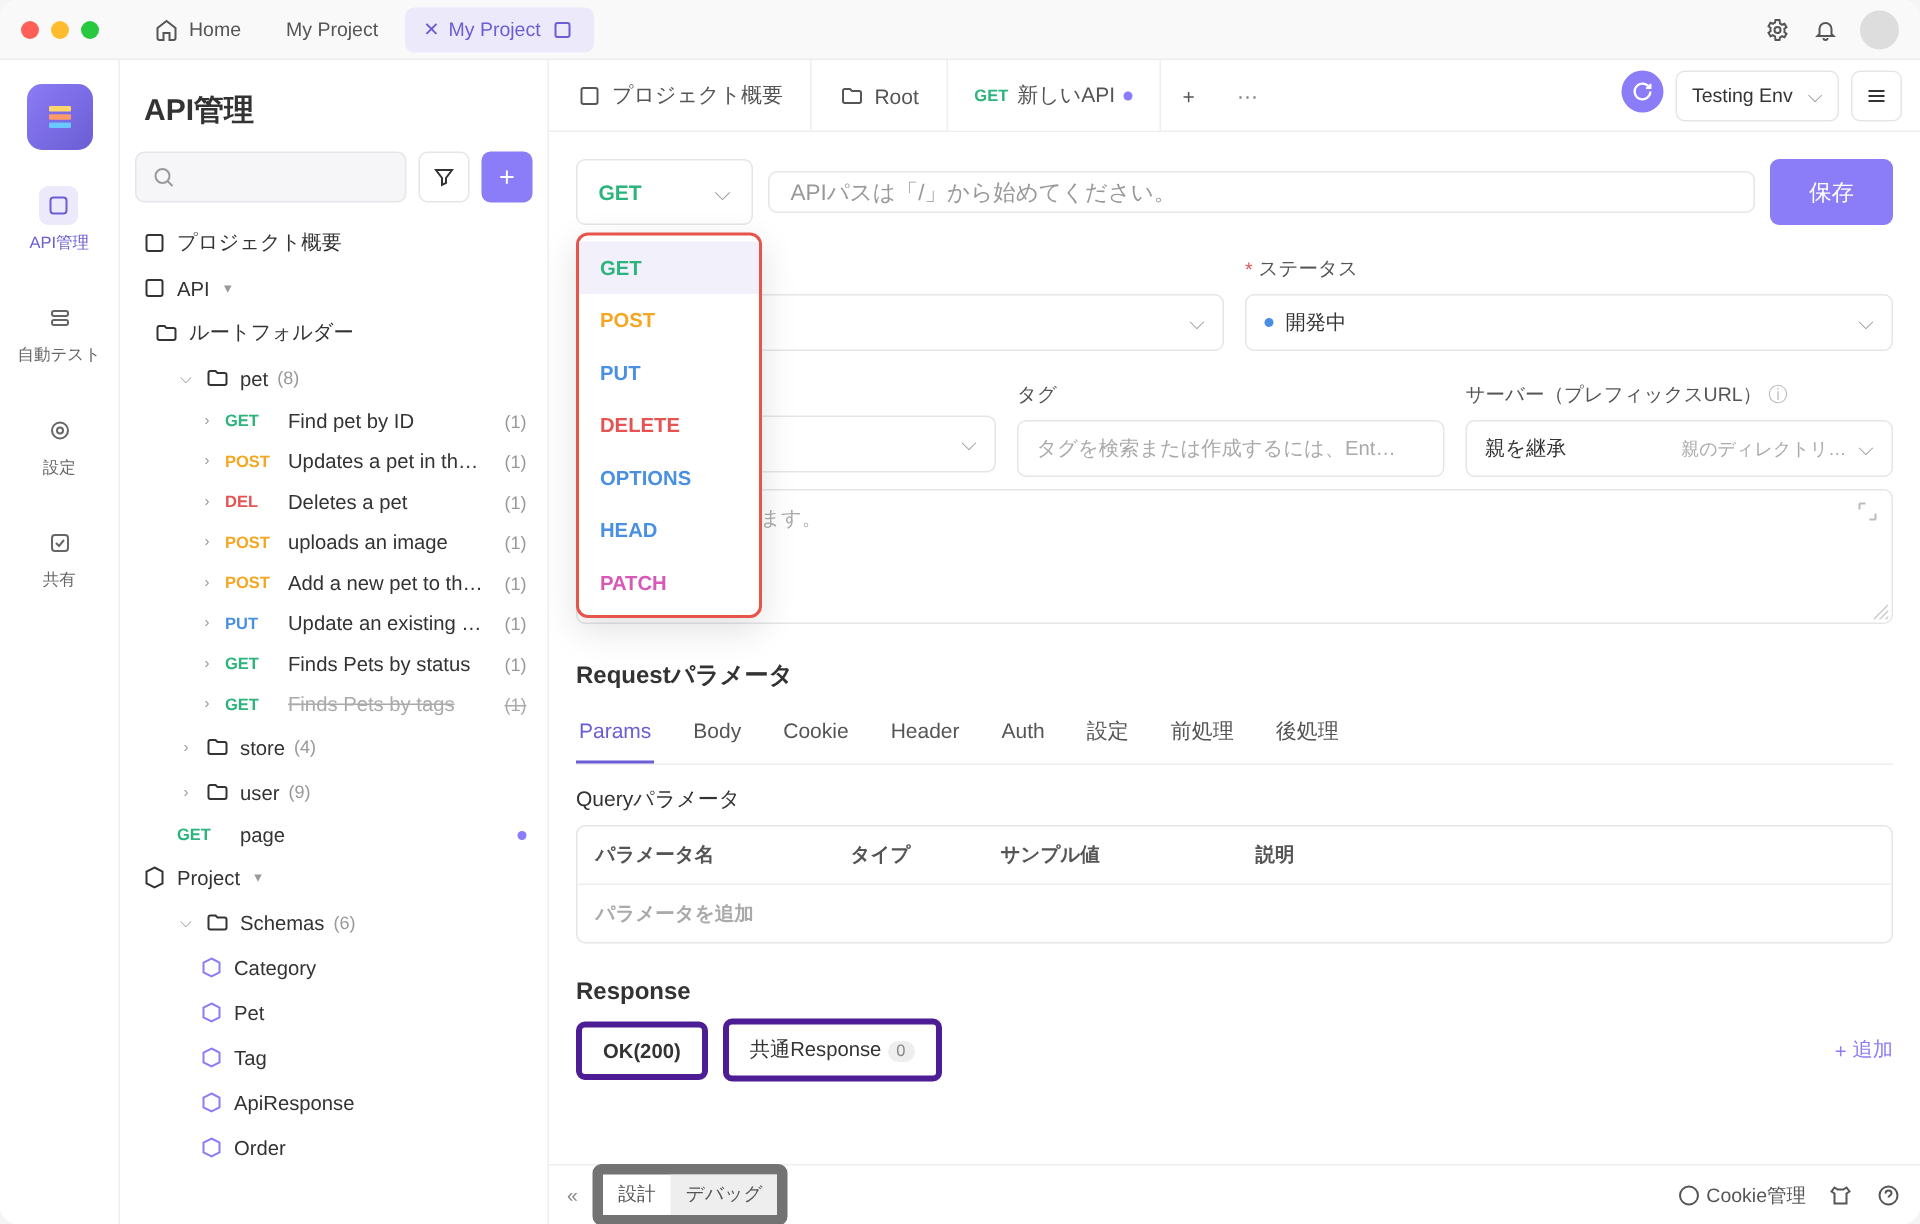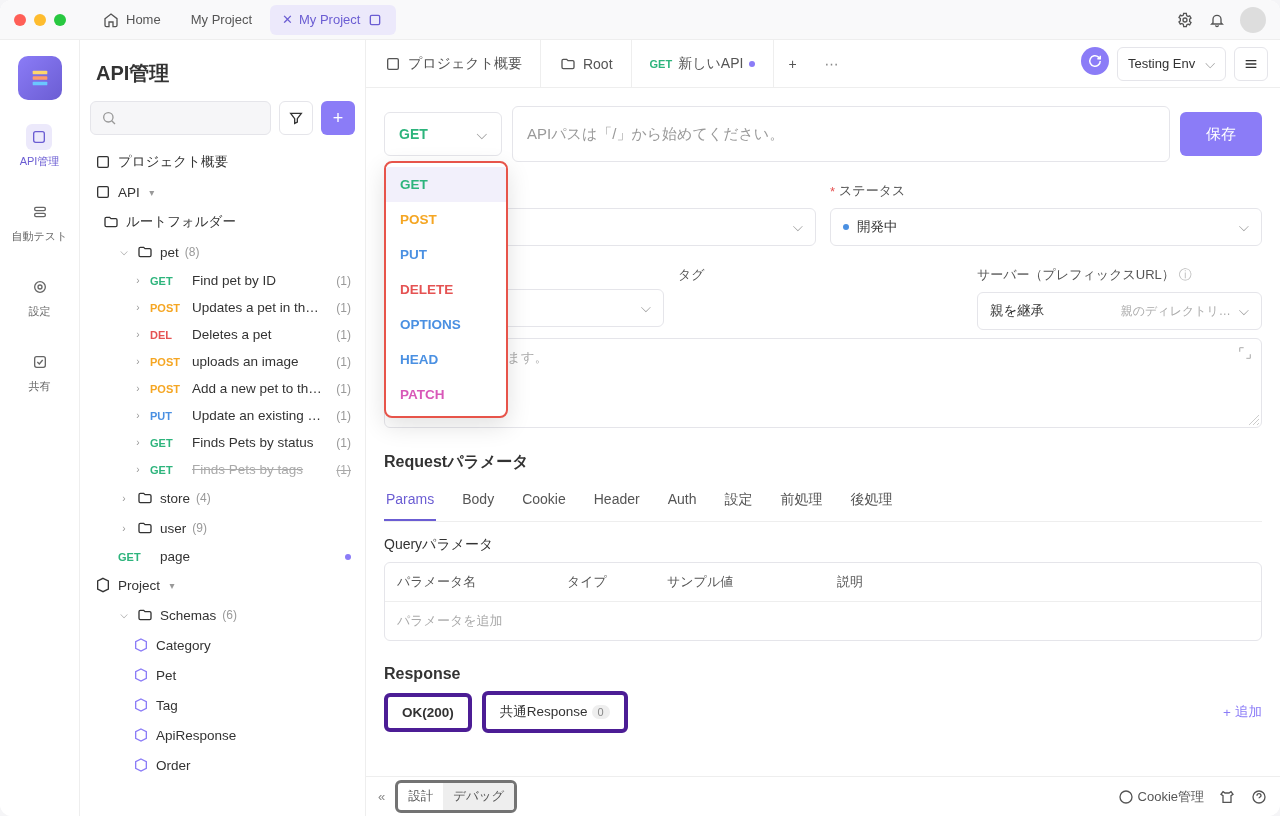--- a/index.html
+++ b/index.html
@@ -56,21 +56,21 @@
 .tabs-right { margin-left: auto; display: flex; align-items: flex-start; gap: 8px; padding-right: 12px; }
 .env-select { height: 34px; border: 1px solid #e5e5ea; border-radius: 6px; padding: 0 10px; display: flex; align-items: center; gap: 10px; font-size: 13px; }
 .circle-ic { width: 28px; height: 28px; border-radius: 50%; background: #8b7cf7; display: flex; align-items: center; justify-content: center; color: #fff; }
 .burger { width: 34px; height: 34px; border: 1px solid #e5e5ea; border-radius: 6px; display: flex; align-items: center; justify-content: center; }
 
 .body { flex: 1; overflow-y: auto; padding: 18px 18px 0; position: relative; }
 
 
 .url-row { display: flex; gap: 10px; align-items: center; }
 .method-select { width: 118px; height: 44px; border: 1px solid #e5e5ea; border-radius: 6px; display: flex; align-items: center; justify-content: space-between; padding: 0 14px; color: #2db47c; font-weight: 700; position: relative; }
-.url-input { flex: 1; height: 56px; border: 1px solid #e5e5ea; border-radius: 6px; padding: 0 14px; color: #999; font-size: 15px; display: flex; align-items: center; }
+.url-input { flex: 1; height: 28px; border: 1px solid #e5e5ea; border-radius: 6px; padding: 0 14px; color: #999; font-size: 15px; display: flex; align-items: center; }
 .save-btn { height: 44px; padding: 0 26px; background: #8b7cf7; color: #fff; border-radius: 6px; display: flex; align-items: center; font-size: 15px; justify-content: center; }
 
 
 .method-dropdown { position: absolute; top: 48px; left: -1px; width: 124px; background: #fff; border: 2px solid #e7544a; border-radius: 8px; box-shadow: 0 8px 24px rgba(0,0,0,.12); z-index: 100; padding: 4px 0; }
 .dd-item { padding: 10px 14px; font-weight: 700; font-size: 13.5px; cursor: pointer; }
 .dd-item.sel { background: #f2f0fb; }
 .dd-get { color: #2db47c; } .dd-post { color: #f5a623; } .dd-put { color: #4a90e2; } .dd-delete { color: #e55353; } .dd-options { color: #4a90e2; } .dd-head { color: #4a90e2; } .dd-patch { color: #d858b8; }
 
 
 .form-row { display: flex; gap: 14px; margin-top: 20px; }
@@ -84,37 +84,37 @@
 
 .desc-area { border: 1px solid #e5e5ea; border-radius: 6px; min-height: 90px; padding: 10px 12px; color: #aaa; font-size: 13.5px; margin-top: 8px; position: relative; }
 .expand-ic { position: absolute; top: 6px; right: 8px; color: #bbb; }
 .resize-h { position: absolute; bottom: 2px; right: 2px; width: 10px; height: 10px; }
 
 .section-h { font-size: 16px; font-weight: 600; margin: 24px 0 8px; }
 .subtabs { display: flex; gap: 24px; border-bottom: 1px solid #eee; }
 .subtab { padding: 10px 2px; font-size: 14px; color: #555; cursor: pointer; border-bottom: 2px solid transparent; }
 .subtab.active { color: #6b5dd3; border-bottom-color: #6b5dd3; }
 .mini-h { font-size: 14px; margin: 14px 0 8px; }
-.param-table { border: 1px solid #e5e5ea; border-radius: 6px; }
+.param-table { border: 1px solid #e5e5ea; border-radius: 6px; font-weight: bold; }
 .param-head { display: flex; padding: 10px 12px; font-size: 13px; color: #555; border-bottom: 1px solid #eee; }
 .param-head div:nth-child(1) { width: 170px; }
 .param-head div:nth-child(2) { width: 100px; }
 .param-head div:nth-child(3) { width: 170px; }
 .param-head div:nth-child(4) { flex: 1; }
 .param-row { padding: 10px 12px; color: #aaa; font-size: 13px; }
 
 .resp-row { display: flex; align-items: center; gap: 10px; }
 .resp-chip { border: 4px solid #4c1d95; border-radius: 6px; padding: 8px 14px; font-size: 13.5px; }
 .resp-chip .zero { background: #eee; border-radius: 8px; padding: 1px 6px; font-size: 11px; color: #888; margin-left: 4px; }
 .add-link { margin-left: auto; color: #8b7cf7; font-size: 13.5px; display: flex; align-items: center; gap: 4px; }
 
 
 .footer { position: absolute; bottom: 0; left: 0; right: 0; height: 40px; border-top: 1px solid #eee; background: #fff; display: flex; align-items: center; padding: 0 12px; font-size: 13px; }
 .chevrons { color: #888; margin-right: 10px; }
-.seg { display: flex; border: 3px solid #737373; border-radius: 6px; overflow: hidden; }
+.seg { display: flex; border: 7px solid #737373; border-radius: 6px; overflow: hidden; }
 .seg-item { padding: 5px 10px; font-size: 12.5px; color: #555; }
 .seg-item.active { background: #eee; }
 .footer-right { margin-left: auto; display: flex; gap: 14px; align-items: center; color: #555; }
 
 .svg { width: 16px; height: 16px; fill: none; stroke: currentColor; stroke-width: 2; }
 </style>
 </head>
 <body>
 
 <div class="window">
@@ -497,20 +497,23 @@
           <div class="form-col" style="flex:0 0 280px">
             <div class="lbl">&nbsp;</div>
             <div class="fld">
               <span style="margin-left:auto;color:#999">⌵</span>
             </div>
           </div>
           <div class="form-col">
             <div class="lbl">
                 <span>タグ</span>
               </div>
+            <div class="fld ph">
+              <span>タグを検索または作成するには、Ent…</span>
+            </div>
           </div>
           <div class="form-col">
             <div class="lbl">
                 <span>サーバー（プレフィックスURL）</span> 
                 <span class="help-ic">ⓘ</span>
               </div>
             <div class="fld">
               <span>親を継承</span>
               <span style="margin-left:auto;color:#aaa;font-size:12px">親のディレクトリ…</span>
               <span style="margin-left:8px;color:#999">⌵</span>

